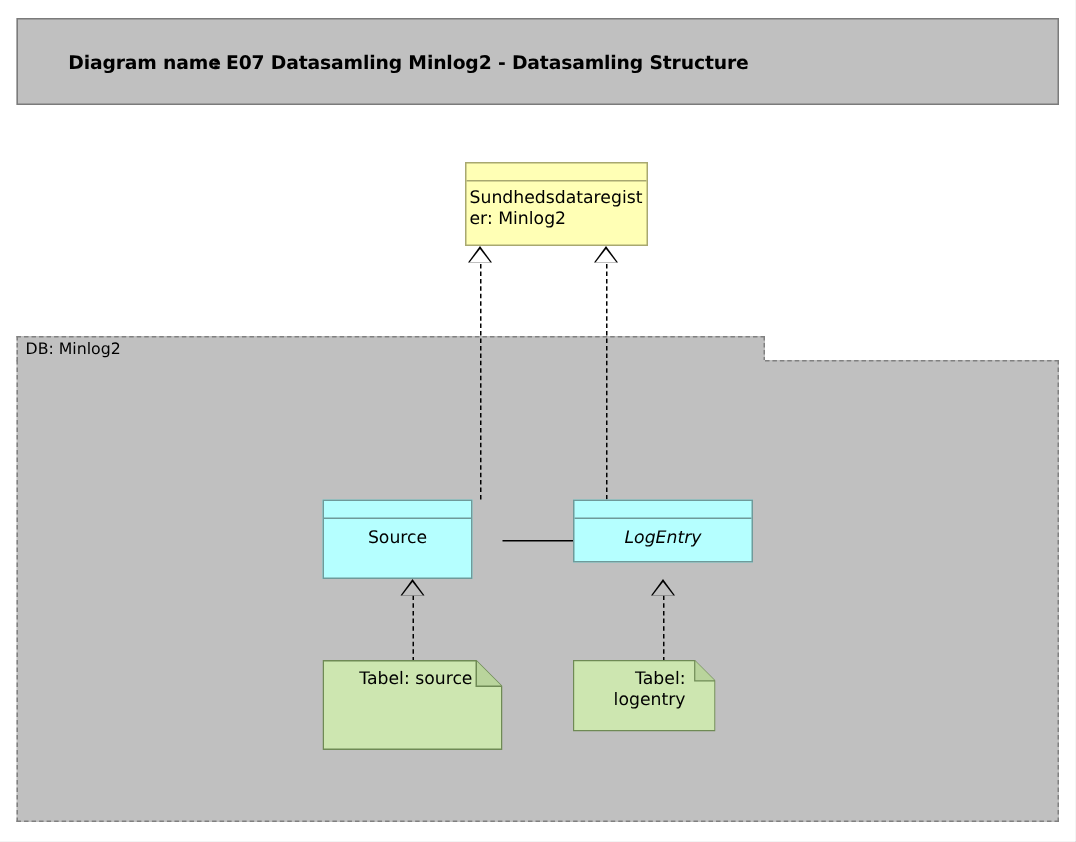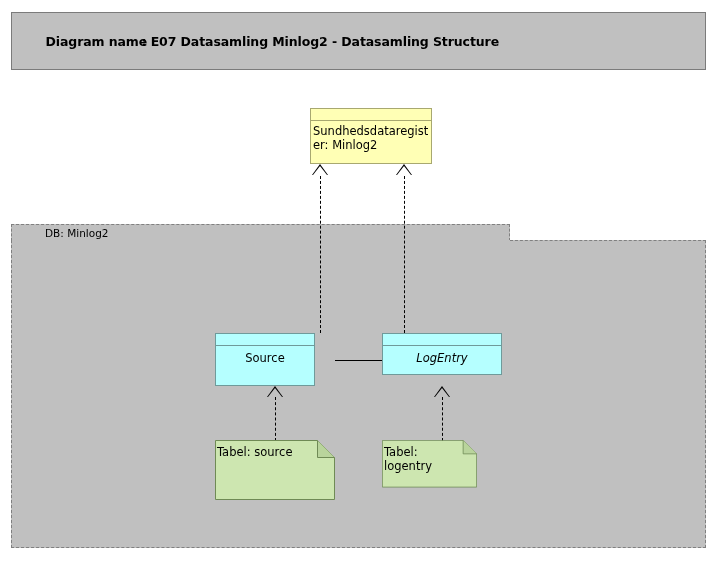--- a/index.html
+++ b/index.html
@@ -56,21 +56,20 @@
     border-right: 1px dashed #808080;
     box-sizing: border-box;
   }
   .group-tab-label {
     position: absolute;
     left: 5px;
     top: 2px;
     font-size: 10.5px;
     color: #000000;
     white-space: nowrap;
-    margin-left: 28px;
   }
   .group-body {
     position: absolute;
     left: 11px;
     top: 240px;
     width: 695px;
     height: 308px;
     background: #c0c0c0;
     border: 1px dashed #808080;
     border-top: none;
@@ -148,21 +147,21 @@
   }
   .artifact .body {
     position: absolute;
     inset: 0;
   }
   .artifact .label {
     position: absolute;
     left: 2px;
     right: 20px;
     top: 5px;
-    text-align: left;
+    text-align: right;
     font-size: 11.5px;
     line-height: 14px;
     color: #000000;
   }
 
   
   .conn {
     position: absolute;
     pointer-events: none;
   }

